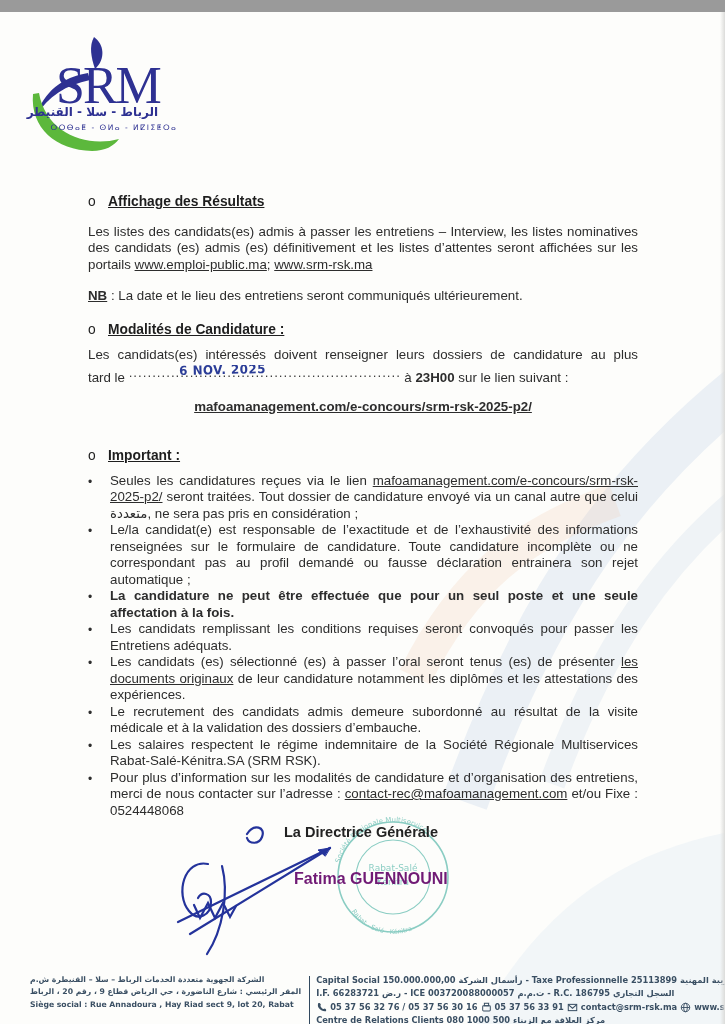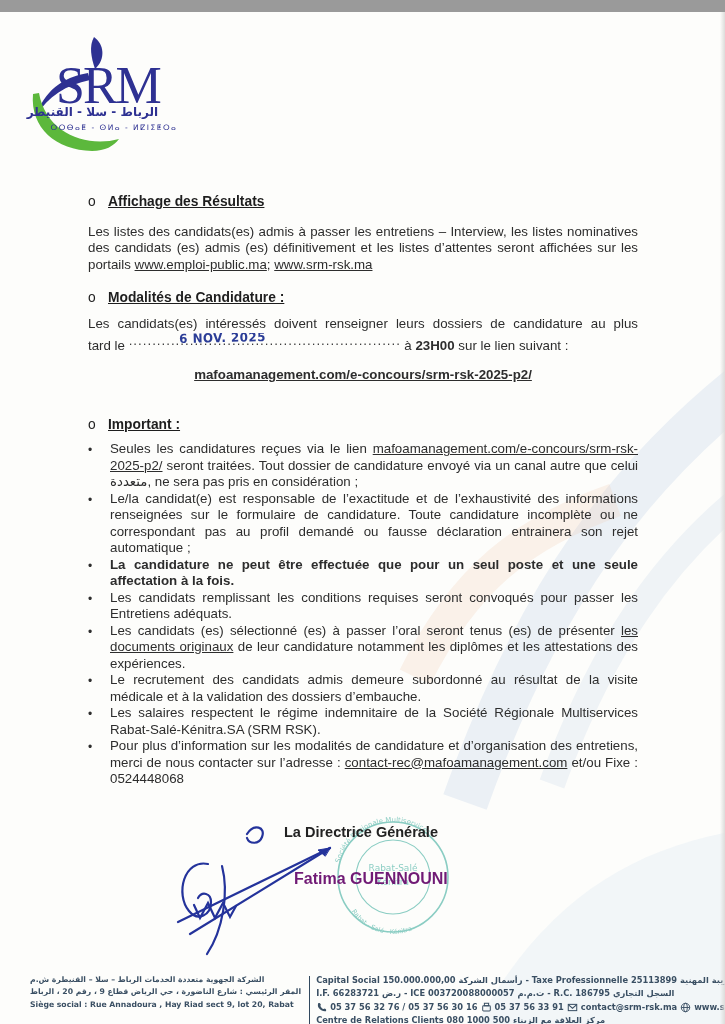--- a/index.html
+++ b/index.html
@@ -84,20 +84,21 @@
 
   <div class="content">
 
     <div class="sec-head">
       <span class="marker">o</span>
       <span class="h-label">Affichage des Résultats</span>
     </div>
 
     <p class="p1 just"><span>Les listes des candidats(es) admis à passer les entretiens – Interview, les listes nominatives des candidats (es) admis (es) définitivement et les listes d’attentes seront affichées sur les portails </span><a class="u">www.emploi-public.ma</a><span>; </span><a class="u">www.srm-rsk.ma</a></p>
 
+    <p class="nb-line"><b>NB</b><span> : La date et le lieu des entretiens seront communiqués ultérieurement.</span></p>
 
     <div class="sec-head h-modalites">
       <span class="marker">o</span>
       <span class="h-label">Modalités de Candidature :</span>
     </div>
 
     <p class="mod-l1">Les candidats(es) intéressés doivent renseigner leurs dossiers de candidature au plus</p>
     <p class="mod-l2"><span>tard le </span><span class="leader"><span>..............................................................................</span><span class="stamp-date">6 NOV. 2025</span></span><span> à </span><b>23H00</b><span> sur le lien suivant :</span></p>
 
     <p class="link-line"><a class="u">mafoamanagement.com/e-concours/srm-rsk-2025-p2/</a></p>

